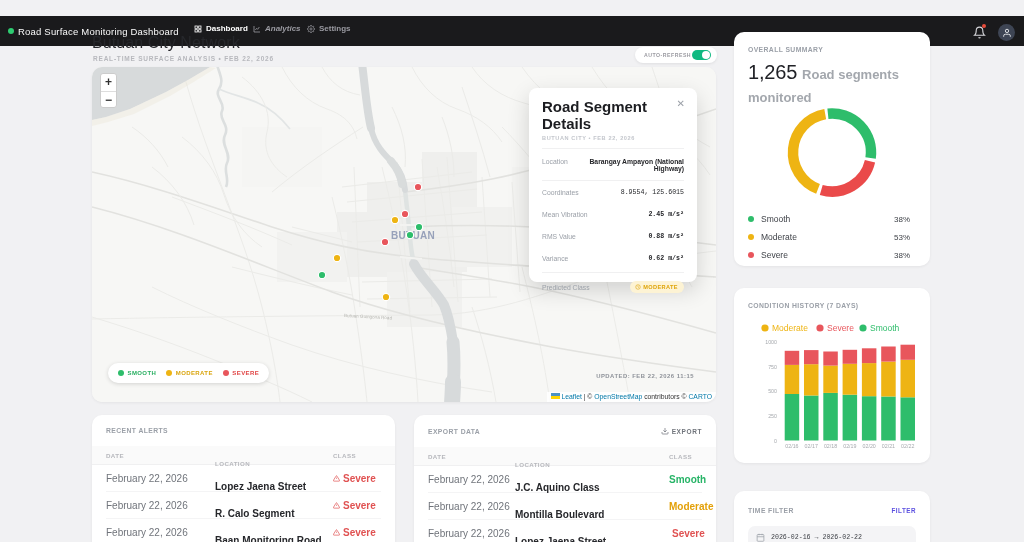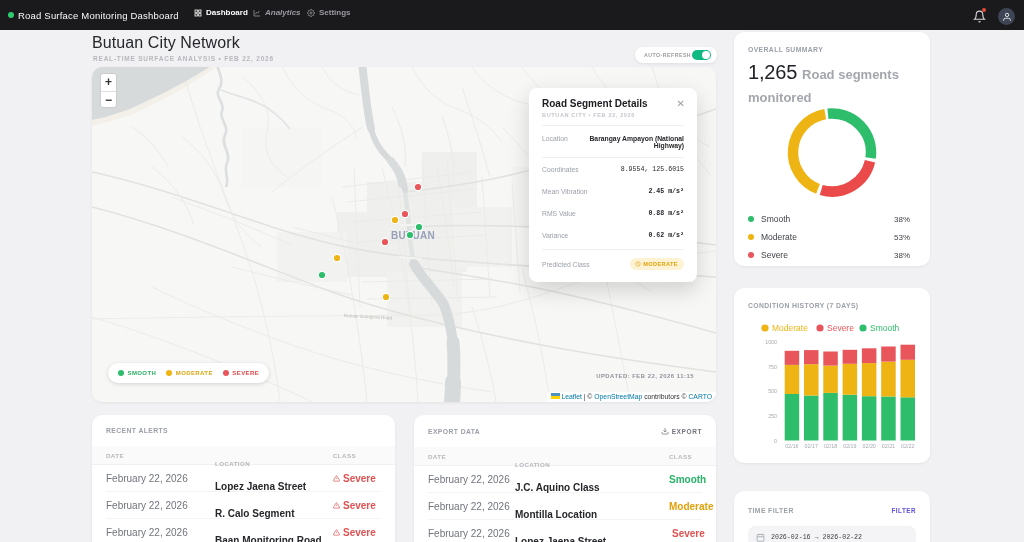--- a/index.html
+++ b/index.html
@@ -1,19 +1,19 @@
 <!DOCTYPE html>
 <html><head>
 <meta charset="utf-8">
 <style>
   * { margin:0; padding:0; box-sizing:border-box; }
   html,body { width:1024px; height:542px; overflow:hidden; }
   body { font-family:"Liberation Sans", sans-serif; background:#f1f1f3; position:relative; }
   
-  .nav { position:absolute; top:0; left:0; width:1024px; height:30px; background:#1a1a1c; color:#fff; }
+  .nav { position:absolute; top:16px; left:0; width:1024px; height:30px; background:#1a1a1c; color:#fff; }
   .nav .dot { position:absolute; left:8px; top:12px; width:6px; height:6px; border-radius:50%; background:#2ecc71; }
   .nav .title { position:absolute; left:18px; top:9.5px; font-size:9.5px; font-weight:500; letter-spacing:.2px; color:#fafafa; }
   .navitem { position:absolute; top:8px; font-size:8px; font-weight:700; color:#9a9aa1; display:flex; align-items:center; gap:4px; }
   .navitem.active { color:#fff; }
   .navitem svg { display:block; }
   .bell { position:absolute; left:973px; top:9px; }
   .belldot { position:absolute; left:982px; top:8px; width:4px; height:4px; border-radius:50%; background:#e74c3c; }
   .avatar { position:absolute; left:998px; top:8px; width:17px; height:17px; border-radius:50%; background:#3e4554; display:flex; align-items:center; justify-content:center; }
   
   .h1 { position:absolute; left:92px; top:34px; font-size:16px; font-weight:500; color:#26272b; letter-spacing:.1px; }
@@ -31,21 +31,21 @@
   .zoomctl .z { height:17px; line-height:16px; text-align:center; font-size:12px; font-weight:700; color:#333; }
   .zoomctl .z+.z { border-top:1px solid #ddd; }
   .maplegend { position:absolute; left:16px; top:296px; height:20px; background:#fff; border-radius:10px; box-shadow:0 1px 4px rgba(0,0,0,.15); display:flex; align-items:center; padding:0 10px; gap:10px; z-index:5; }
   .maplegend .it { display:flex; align-items:center; gap:3.5px; font-size:6px; font-weight:700; letter-spacing:.4px; color:#4b4f57; }
   .ld { width:6px; height:6px; border-radius:50%; }
   .updated { position:absolute; right:22px; top:306px; font-size:5.9px; font-weight:700; letter-spacing:.5px; color:#8e9299; z-index:5; }
   .attrib { position:absolute; right:0; bottom:0; background:rgba(255,255,255,.85); font-size:6.8px; color:#333; padding:1px 4px 2px 4px; z-index:5; }
   .attrib a { color:#0078A8; text-decoration:none; }
   
   .popup { position:absolute; left:437px; top:21px; width:168px; height:194px; background:#fff; border-radius:8px; box-shadow:0 8px 22px rgba(0,0,0,.16); z-index:6; padding:10px 13px; }
-  .popup .pt { font-size:10px; font-weight:700; color:#1c1d21; }
+  .popup .pt { font-size:15px; font-weight:700; color:#1c1d21; }
   .popup .px { position:absolute; right:12px; top:10px; font-size:10px; color:#9ba0a8; }
   .popup .psub { margin-top:3px; font-size:5.6px; font-weight:700; letter-spacing:.6px; color:#c3c6cc; }
   .prow { display:flex; justify-content:space-between; align-items:flex-start; }
   .plabel { font-size:6.8px; color:#9ba0a8; }
   .pval { font-size:6.8px; font-weight:700; color:#25262a; text-align:right; }
   .pmono { font-family:"Liberation Mono", monospace; font-size:6.6px; }
   .phr { border-top:1px solid #f0f0f1; }
   .pillmod { background:#fdf3d4; color:#dfa408; font-size:5.6px; font-weight:700; letter-spacing:.4px; border-radius:8px; padding:3px 6px 3px 5px; display:flex; align-items:center; gap:2px; }
   
   .summary { left:734px; top:32px; width:196px; height:234px; padding:14px 14px; }
@@ -413,21 +413,21 @@
       <span class="c2" style="font-weight:700;">LOCATION</span>
       <span class="c3">CLASS</span>
     </div>
     <div class="trow">
       <span class="c1">February 22, 2026</span>
       <span class="c2">J.C. Aquino Class</span>
       <span class="c3 smo">Smooth</span>
     </div>
     <div class="trow">
       <span class="c1">February 22, 2026</span>
-      <span class="c2">Montilla Location</span>
+      <span class="c2">Montilla Boulevard</span>
       <span class="c3 mod">Moderate</span>
     </div>
     <div class="trow">
       <span class="c1">February 22, 2026</span>
       <span class="c2">Lopez Jaena Street</span>
       <span class="c3 sev"><svg width="7" height="7" viewBox="0 0 24 24" fill="none" stroke="#e05252" stroke-width="2.4">
           <path d="M10.29 3.86L1.82 18a2 2 0 0 0 1.71 3h16.94a2 2 0 0 0 1.71-3L13.71 3.86a2 2 0 0 0-3.42 0z"></path>
           <line x1="12" y1="9" x2="12" y2="13"></line>
           <line x1="12" y1="17" x2="12.01" y2="17"></line>
         </svg>Severe</span>

